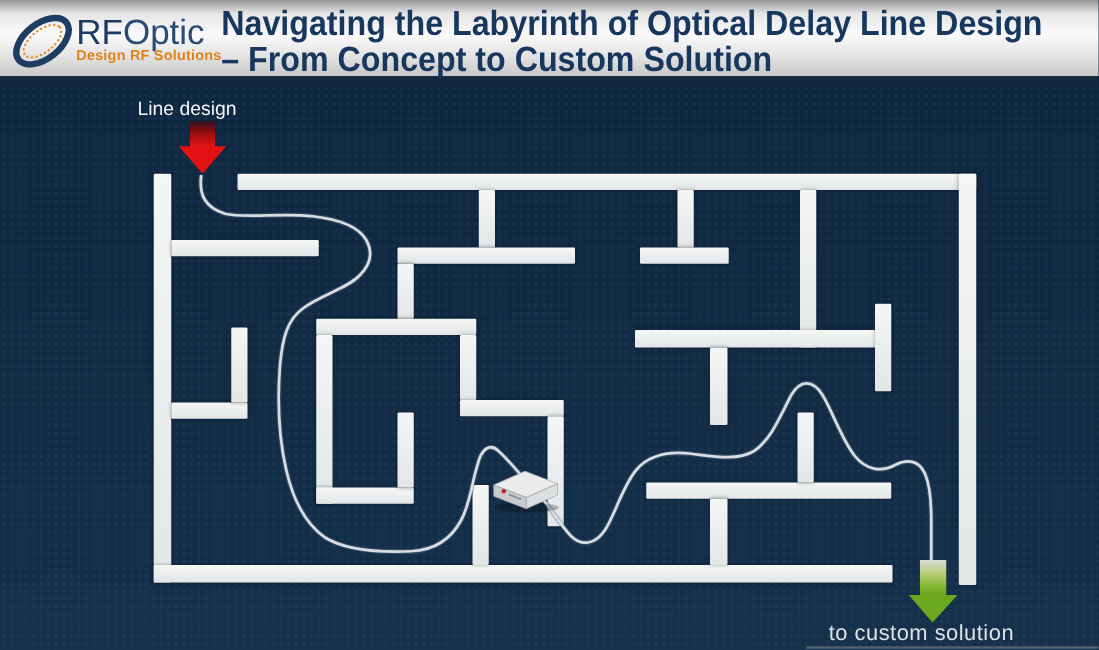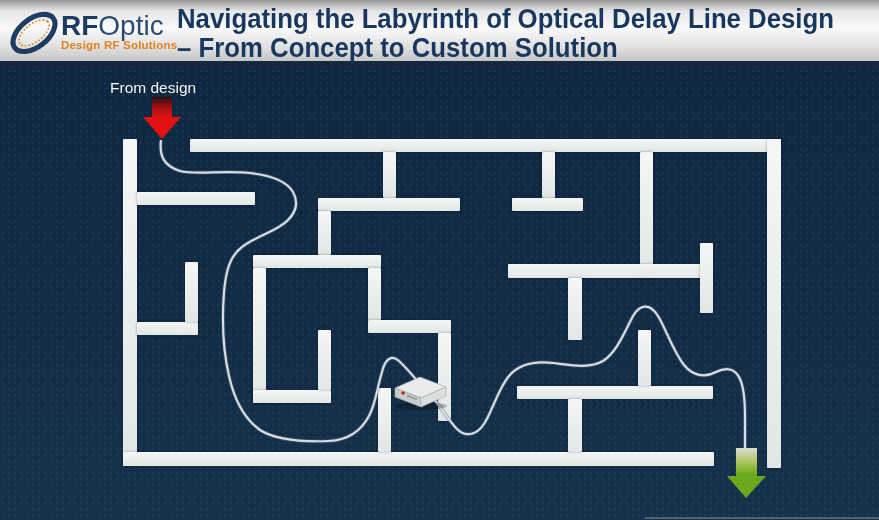--- a/index.html
+++ b/index.html
@@ -7,21 +7,21 @@
   .stage{position:relative;width:879px;height:520px;overflow:hidden;}
 
   
   .hdr{position:absolute;left:0;top:0;width:879px;height:61px;
        background:linear-gradient(180deg,#969696 0%,#e6e6e6 18%,#fafafa 45%,#e2e2e2 75%,#c6c6c6 100%);
        border-bottom:7px solid #142840;}
   .logo{position:absolute;left:4px;top:2px;width:175px;height:59px;}
   .logo svg{position:absolute;left:2px;top:1px;}
   .logo-text{position:absolute;left:57px;top:8px;white-space:nowrap;}
   .brand{font-size:28px;letter-spacing:0;}
-  .brand .rf{font-weight:bold;color:#1d3b60;}
+  .brand .rf{font-weight:normal;color:#1d3b60;}
   .brand .optic{font-weight:400;color:#2b4c72;margin-top:23px;}
   .tagline{margin-top:-3px;font-size:11.5px;font-weight:bold;color:#e0821c;letter-spacing:.2px;}
   .title{position:absolute;left:177px;top:4px;color:#17375e;font-weight:bold;font-size:28px;
          line-height:29px;transform:scaleX(.92);transform-origin:left top;white-space:nowrap;}
 
   
   .slide{position:absolute;left:0;top:68px;width:879px;height:452px;
          background:linear-gradient(180deg,#0f2841 0%,#122c46 55%,#15314c 100%);}
   .slide .dots{position:absolute;inset:0;
          background-image:radial-gradient(rgba(170,195,220,.07) 1px,transparent 1.3px);
@@ -123,16 +123,17 @@
     <g>
       <ellipse cx="421" cy="406" rx="26" ry="4" fill="rgba(0,0,0,0.25)"></ellipse>
       <polygon points="395,388 420,377 446,387 421,398" fill="#ebebeb" stroke="#aeb3b6" stroke-width="0.7"></polygon>
       <polygon points="395,388 421,398 421,407 395,397" fill="#c9cccd" stroke="#a2a7aa" stroke-width="0.6"></polygon>
       <polygon points="421,398 446,387 446,396 421,407" fill="#dcdfe0" stroke="#a2a7aa" stroke-width="0.6"></polygon>
       <circle cx="403" cy="393" r="1.8" fill="#c42222"></circle>
       <line x1="407" y1="395.5" x2="417" y2="399.5" stroke="#8d9396" stroke-width="1.4"></line>
     </g>
   </svg>
 
-  <div class="lbl lbl-start">From design</div>
+  <div class="lbl lbl-start">Line design</div>
+  <div class="lbl lbl-end">to custom solution</div>
   <div class="end-rule"></div>
 
 </div>
 
 </body></html>

